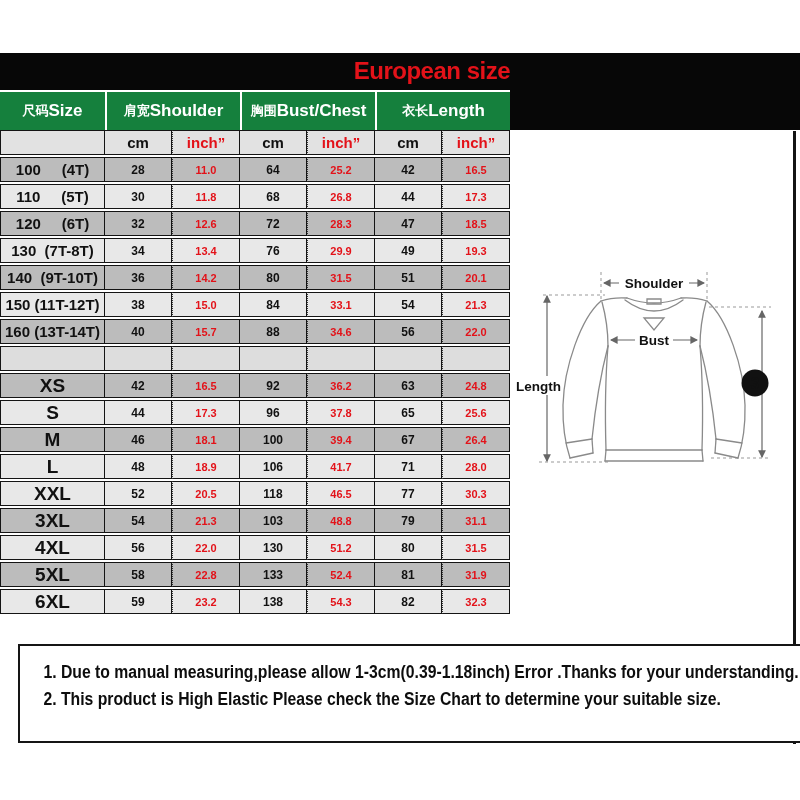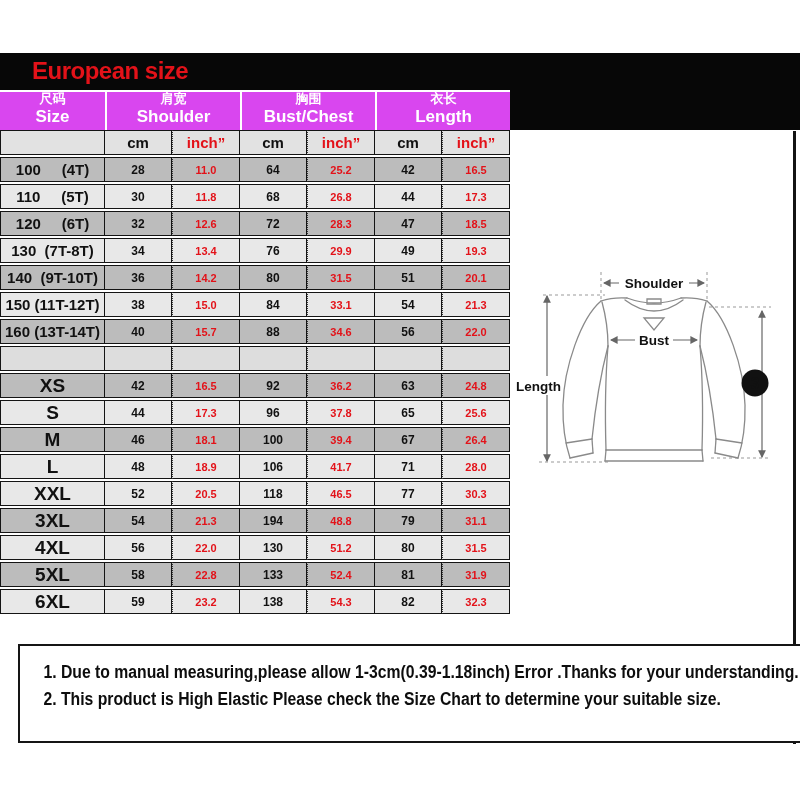--- a/index.html
+++ b/index.html
@@ -4,30 +4,30 @@
 <style>
   * { margin:0; padding:0; box-sizing:border-box; }
   html,body { background:#fff; }
   .page {
     position:relative; width:800px; height:800px; background:#ffffff;
     font-family:"Liberation Sans", sans-serif; overflow:hidden;
   }
   
   .top-band { position:absolute; left:0; top:53px; width:800px; height:77px; background:#070707; }
   .main-title {
-    position:absolute; left:0; top:4px; width:510px; text-align:left;
+    position:absolute; left:0; top:4px; width:510px; text-align:right;
     font-size:24px; font-weight:700; letter-spacing:-0.5px; color:#e31219;padding-left:32px;
   }
   .header-row {
     position:absolute; left:0; top:37px; width:510px; height:40px;
     display:flex; border-top:2px solid #fff;
   }
   .hcell {
-    background:#d946ef; color:#fff; display:flex; flex-direction:column;
-    align-items:center; justify-content:flex-start; line-height:1.15;
+    background:#15803d; color:#fff; display:flex; flex-direction:row;
+    align-items:center; justify-content:center; line-height:1.15;
   }
   .hcell + .hcell { border-left:2px solid #fff; }
   .hcell .zh { font-size:13px; font-weight:700; }
   .hcell .en { font-size:17px; font-weight:700; }
   .hc0 { width:105px; } .hc1,.hc2,.hc3 { width:135px; }
   
   .size-table { position:absolute; left:0; top:130px; width:510px; }
   .trow { display:flex; height:25px; margin-bottom:2px; }
   .cell {
     display:flex; align-items:center; justify-content:center;
@@ -210,21 +210,21 @@
           <div class="cell c-inch">20.5</div>
           <div class="cell c-cm">118</div>
           <div class="cell c-inch">46.5</div>
           <div class="cell c-cm">77</div>
           <div class="cell c-inch">30.3</div>
         </div>
         <div class="trow dark adult">
           <div class="cell c-size">3XL</div>
           <div class="cell c-cm first">54</div>
           <div class="cell c-inch">21.3</div>
-          <div class="cell c-cm">194</div>
+          <div class="cell c-cm">103</div>
           <div class="cell c-inch">48.8</div>
           <div class="cell c-cm">79</div>
           <div class="cell c-inch">31.1</div>
         </div>
         <div class="trow light adult">
           <div class="cell c-size">4XL</div>
           <div class="cell c-cm first">56</div>
           <div class="cell c-inch">22.0</div>
           <div class="cell c-cm">130</div>
           <div class="cell c-inch">51.2</div>

